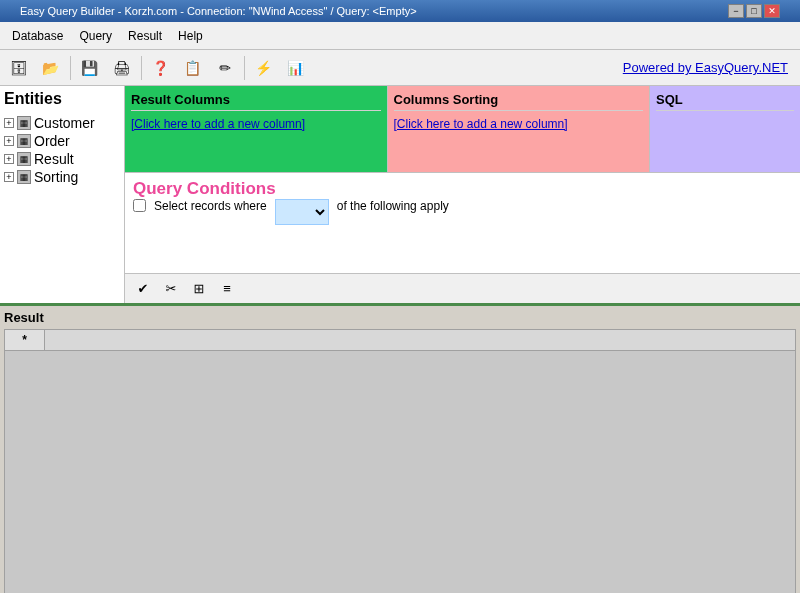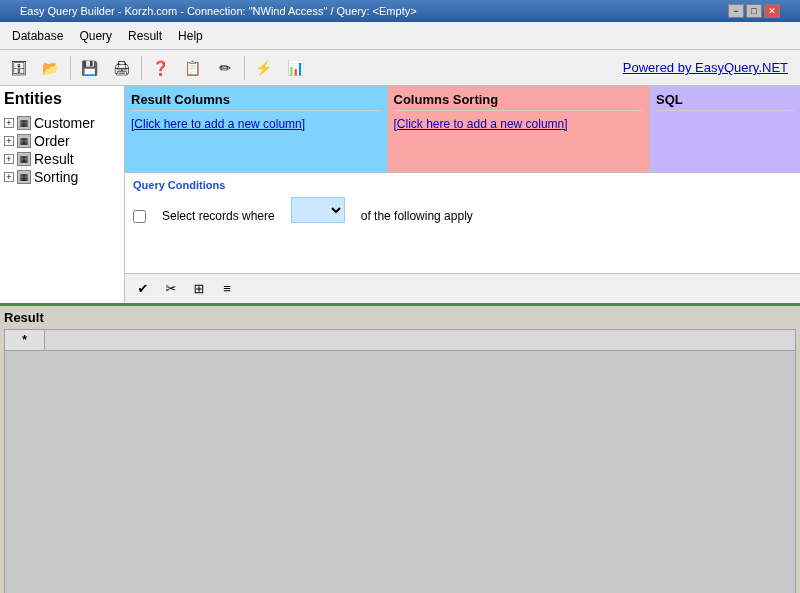--- a/index.html
+++ b/index.html
@@ -160,21 +160,21 @@
 
     
     .panels-row {
       display: flex;
       flex: 1;
       border-bottom: 1px solid #c0c0c0;
     }
 
     .result-columns-panel {
       flex: 1;
-      background: #7dd3fc;
+      background: #22c55e;
       border-right: 1px solid #c0c0c0;
       padding: 6px;
     }
     .columns-sorting-panel {
       flex: 1;
       background: #fca5a5;
       border-right: 1px solid #c0c0c0;
       padding: 6px;
     }
     .sql-panel {
@@ -200,28 +200,27 @@
     }
 
     
     .conditions-panel {
       background: white;
       padding: 6px 8px;
       min-height: 100px;
     }
     .conditions-header {
       font-weight: bold;
-      font-size: 11px;
-      margin-bottom: 6px;
-      color: #1d4ed8;
+      font-size: 17px;
+      color: #ec4899;
     }
     .condition-row {
       display: flex;
-      align-items: flex-end;
-      gap: 16px;
+      align-items: flex-start;
+      gap: 8px;
       margin-bottom: 20px;
     }
     .condition-checkbox {
       width: 13px;
       height: 13px;
     }
     .condition-text { font-size: 12px; }
     .condition-select {
       background: #cce8ff;
       border: 1px solid #99ccff;

